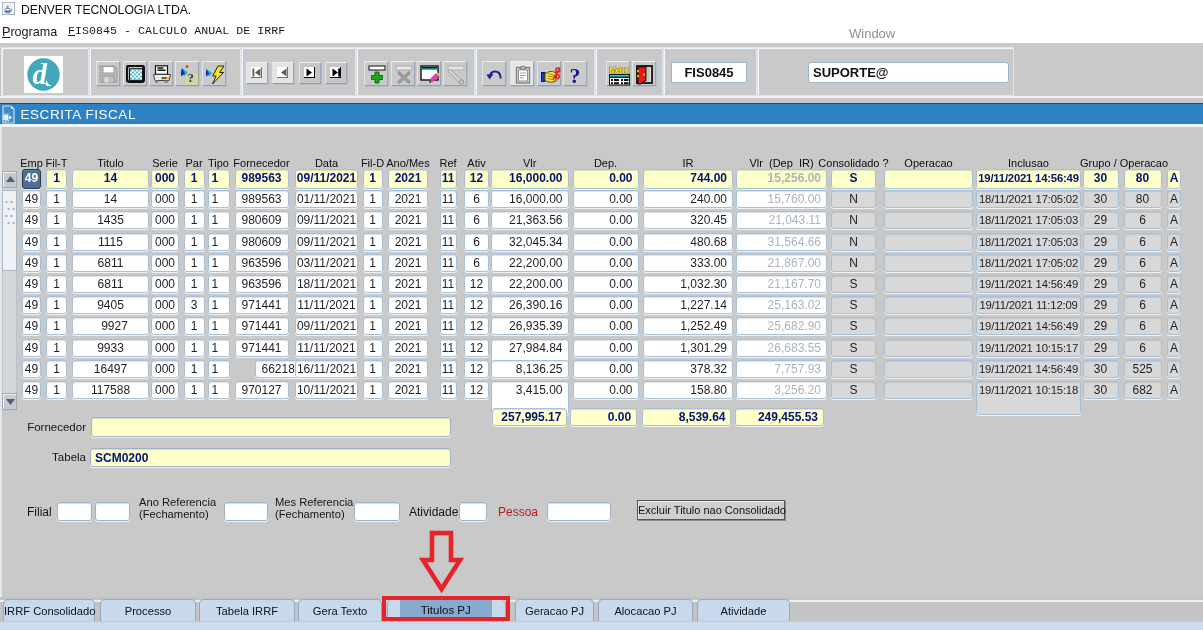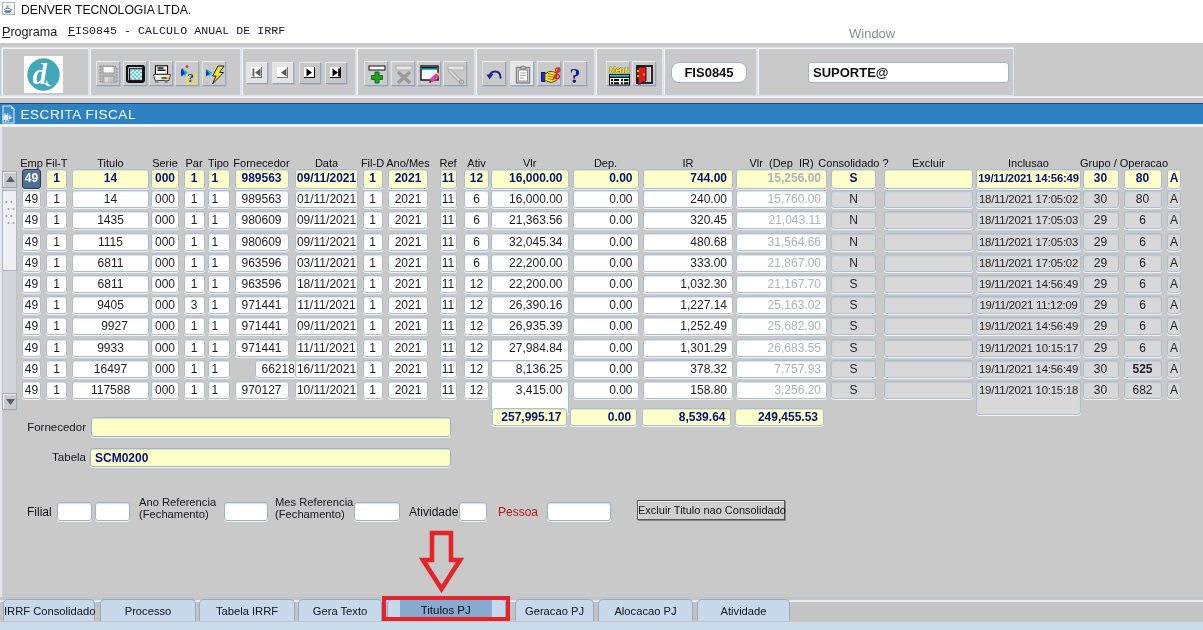--- a/index.html
+++ b/index.html
@@ -231,21 +231,21 @@
 <div class="btn" style="left:631.5px;top:61px;width:24px;height:25px">
     <svg width="21" height="21" viewBox="0 0 21 21">
 <rect x="2" y="1" width="15" height="17" fill="#fff" stroke="#111" stroke-width="1.8"></rect>
 <rect x="11.5" y="2" width="4" height="15" fill="#c8c8c8"></rect>
 <path d="M3 2 h8 v14 q-4 0 -5 3 l-3 0 Z" fill="#e81818" stroke="#111" stroke-width="1"></path>
 <rect x="2.2" y="5" width="1.6" height="2.2" fill="#f8e020"></rect>
 <rect x="2.2" y="10" width="1.6" height="2.2" fill="#f8e020"></rect>
 <circle cx="9" cy="9.5" r="1" fill="#f8e020"></circle>
 </svg>
   </div>
-<div class="abs" style="left:671px;top:62px;width:76px;height:21px;background:#fff;border:1px solid #9db3c8;border-radius:8px;font-size:13px;font-weight:bold;color:#111;text-align:center;line-height:20px">FIS0845</div>
+<div class="abs" style="left:671px;top:62px;width:76px;height:21px;background:#fff;border:1px solid #9db3c8;border-radius:1px;font-size:13px;font-weight:bold;color:#111;text-align:center;line-height:20px">FIS0845</div>
 <div class="abs" style="left:808px;top:62px;width:201px;height:21px;background:#fff;border:1px solid #9db3c8;border-radius:3px;font-size:13px;font-weight:bold;color:#111;line-height:20px;padding-left:4px">SUPORTE@</div>
 <div class="abs" style="left:0;top:102.5px;width:1203px;height:1.5px;background:#2c4270"></div>
 <div class="abs" style="left:0;top:104px;width:1203px;height:20px;background:#2d82c3"></div>
 <div class="abs" style="left:0;top:124px;width:1203px;height:2.5px;background:#f0f4f8"></div>
 <svg class="abs" style="left:2px;top:104.5px" width="13" height="19" viewBox="0 0 13 19">
 <path d="M1 1 h8 l3 3 v14 h-11 Z" fill="#3d8cc8" stroke="#cfe2f2" stroke-width="1.2"></path>
 <path d="M9 1 l0 3 l3 0 Z" fill="#cfe2f2"></path>
 <circle cx="4.5" cy="12.5" r="3" fill="#e8f2fa"></circle>
 <circle cx="4.5" cy="12.5" r="3.8" fill="none" stroke="#e8f2fa" stroke-width="1.2" stroke-dasharray="1.6 1.4"></circle>
 <path d="M6.5 10.5 l4.5 2 l-4.5 2.5 Z" fill="#fff" stroke="#3d8cc8" stroke-width="0.6"></path>
@@ -262,21 +262,21 @@
 <div class="hd" style="left:275px;top:157px;width:103px">Data</div>
 <div class="hd" style="left:342.5px;top:157px;width:60px">Fil-D</div>
 <div class="hd" style="left:368px;top:157px;width:80px">Ano/Mes</div>
 <div class="hd" style="left:419.5px;top:157px;width:57px">Ref</div>
 <div class="hd" style="left:444px;top:157px;width:65px">Ativ</div>
 <div class="hd" style="left:471px;top:157px;width:117.5px">Vlr</div>
 <div class="hd" style="left:552.5px;top:157px;width:106px">Dep.</div>
 <div class="hd" style="left:623px;top:157px;width:130px">IR</div>
 <div class="hd" style="left:716px;top:157px;width:131px">Vlr&nbsp; (Dep&nbsp; IR)</div>
 <div class="hd" style="left:811px;top:157px;width:85px">Consolidado ?</div>
-<div class="hd" style="left:864px;top:157px;width:129px">Excluir</div>
+<div class="hd" style="left:864px;top:157px;width:129px">Operacao</div>
 <div class="hd" style="left:956px;top:157px;width:145px">Inclusao</div>
 <div class="hd" style="left:1080px;top:157px;width:86px">Grupo / Operacao</div>
 <div class="cell sel" style="left:22px;top:169px;width:19px;height:20px;background:#4f6f96;color:#fff;border-color:#27374c;">49</div>
 <div class="cell sel" style="left:46px;top:169px;width:21px;height:20px;">1</div>
 <div class="cell sel" style="left:72px;top:169px;width:77px;height:20px;">14</div>
 <div class="cell sel" style="left:151px;top:169px;width:28px;height:20px;">000</div>
 <div class="cell sel" style="left:183.5px;top:169px;width:21px;height:20px;">1</div>
 <div class="cell sel lt" style="left:207.5px;top:169px;width:22px;height:20px;">1</div>
 <div class="cell sel" style="left:234.5px;top:169px;width:54px;height:20px;">989563</div>
 <div class="cell sel" style="left:295px;top:169px;width:63px;height:20px;">09/11/2021</div>
@@ -483,21 +483,21 @@
 <div class="cell" style="left:439.5px;top:359.8px;width:17px;height:18px;">11</div>
 <div class="cell" style="left:464px;top:359.8px;width:25px;height:18px;">12</div>
 <div class="cell rt" style="left:491px;top:359.8px;width:77.5px;height:18px;">8,136.25</div>
 <div class="cell rt" style="left:572.5px;top:359.8px;width:66px;height:18px;">0.00</div>
 <div class="cell rt" style="left:643px;top:359.8px;width:90px;height:18px;">378.32</div>
 <div class="cell rt" style="left:736px;top:359.8px;width:91px;height:18px;color:#abb3bd;">7,757.93</div>
 <div class="cell gcell" style="left:831px;top:359.8px;width:45px;height:18px;">S</div>
 <div class="cell gcell" style="left:884px;top:359.8px;width:89px;height:18px;"></div>
 <div class="cell gcell" style="left:976px;top:359.8px;width:105px;height:18px;font-size:11.3px;letter-spacing:-0.2px;">19/11/2021 14:56:49</div>
 <div class="cell gcell" style="left:1082.5px;top:359.8px;width:36px;height:18px;">30</div>
-<div class="cell gcell" style="left:1123.5px;top:359.8px;width:38px;height:18px;font-weight:bold;">525</div>
+<div class="cell gcell" style="left:1123.5px;top:359.8px;width:38px;height:18px;">525</div>
 <div class="cell gcell" style="left:1167px;top:359.8px;width:14px;height:18px;">A</div>
 <div class="cell" style="left:22px;top:381px;width:19px;height:18px;">49</div>
 <div class="cell" style="left:46px;top:381px;width:21px;height:18px;">1</div>
 <div class="cell" style="left:72px;top:381px;width:77px;height:18px;">117588</div>
 <div class="cell" style="left:151px;top:381px;width:28px;height:18px;">000</div>
 <div class="cell" style="left:183.5px;top:381px;width:21px;height:18px;">1</div>
 <div class="cell lt" style="left:207.5px;top:381px;width:22px;height:18px;">1</div>
 <div class="cell" style="left:234.5px;top:381px;width:54px;height:18px;">970127</div>
 <div class="cell" style="left:295px;top:381px;width:63px;height:18px;">10/11/2021</div>
 <div class="cell" style="left:362.5px;top:381px;width:20px;height:18px;">1</div>

